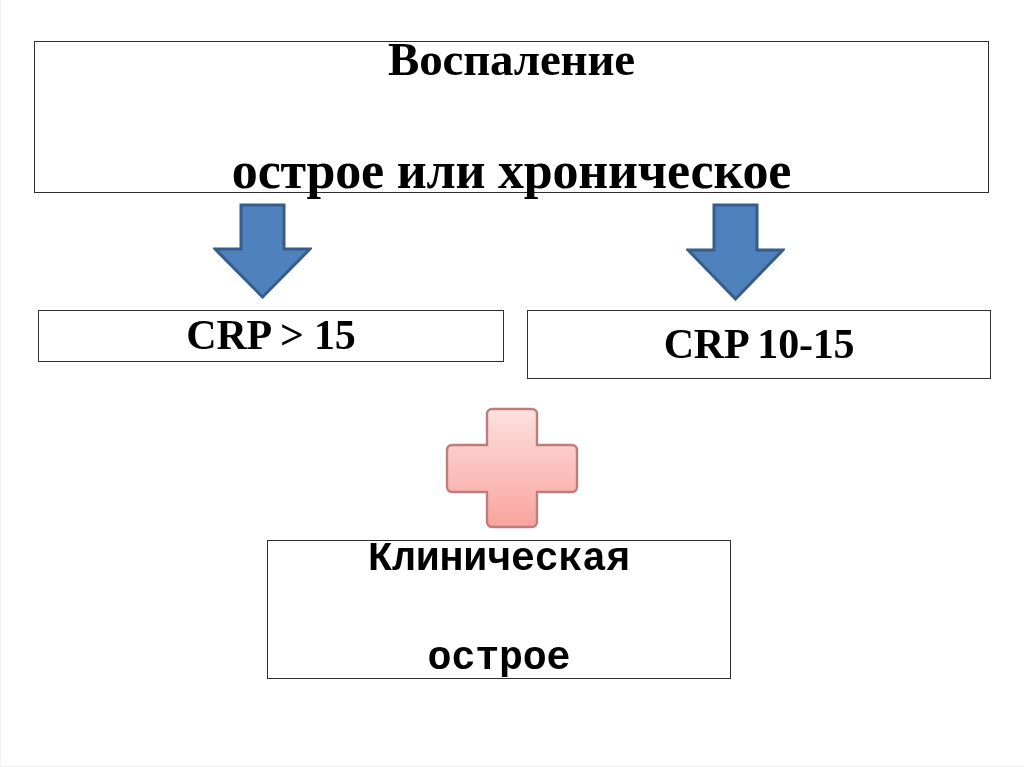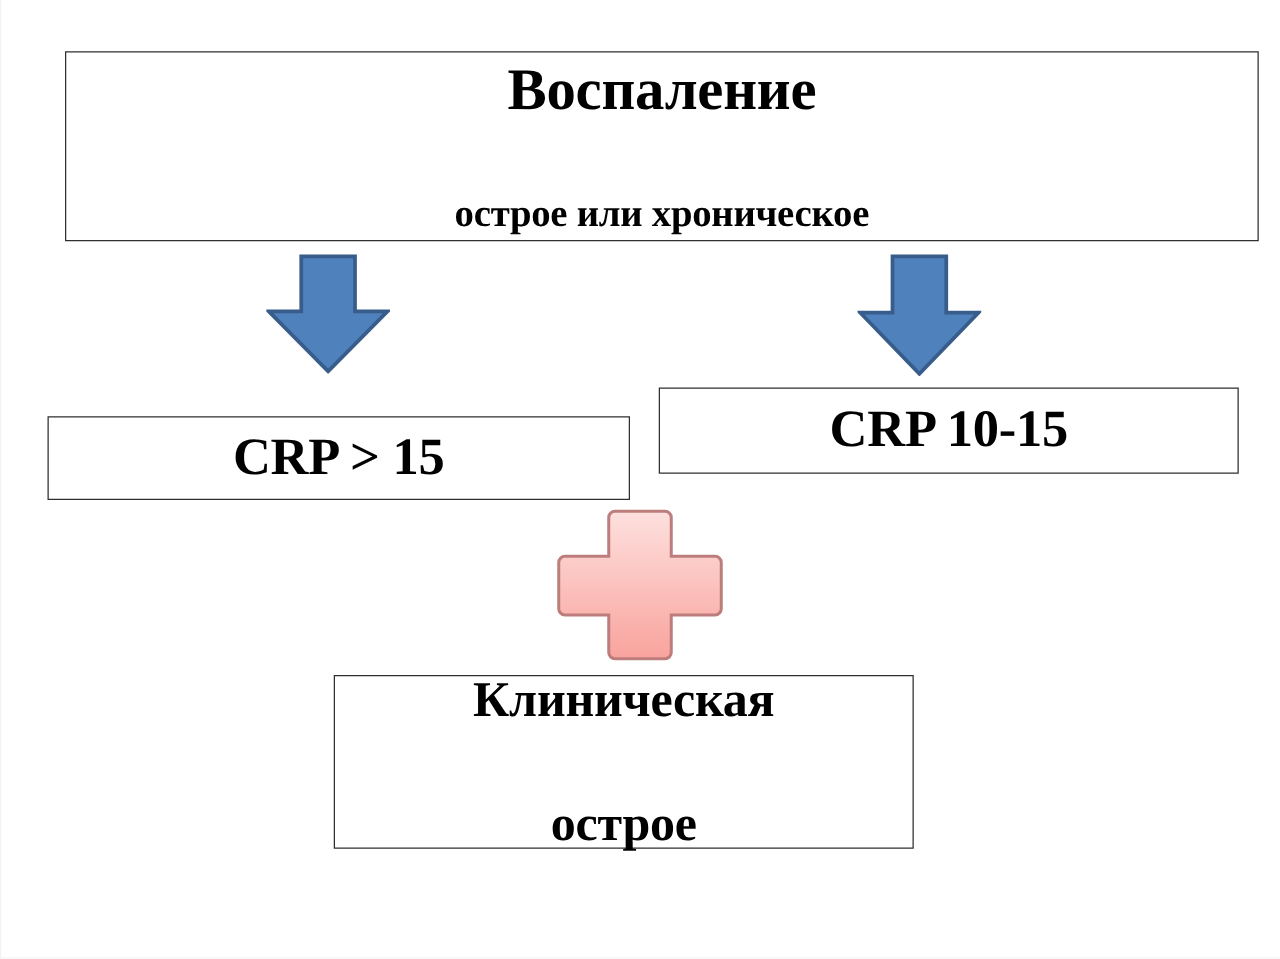--- a/index.html
+++ b/index.html
@@ -57,41 +57,39 @@
     white-space: pre-line;
   }
 
   
   #box-inflammation {
     left: 34px;
     top: 41px;
     width: 955px;
     height: 152px;
     font-size: 45px;
-    margin-left: 18px;
   }
   #box-inflammation .line1 {
     display: block;
     font-size: 47px;
     line-height: 1.22;
   }
   #box-inflammation .line2 {
     display: block;
-    font-size: 31px;
+    font-size: 52px;
     line-height: 1.22;
   }
 
   
   #box-crp-high {
     left: 38px;
     top: 310px;
     width: 466px;
-    height: 67px;
+    height: 52px;
     font-size: 42px;
-    margin-top: 23px;
   }
   #box-crp-mid {
     left: 527px;
     top: 310px;
     width: 464px;
     height: 69px;
     font-size: 42px;
     justify-content: center;
   }
 
@@ -100,20 +98,21 @@
     left: 267px;
     top: 540px;
     width: 464px;
     height: 139px;
     font-size: 40px;
   }
   #box-clinical .line1,
   #box-clinical .line2 {
     display: block;
     line-height: 1.35;
+    font-family: Liberation Mono, monospace;
   }
 
   
   .arrow-down {
     position: absolute;
   }
   #arrow-left  { left: 213px; top: 203px; width: 99px; height: 96px; }
   #arrow-right { left: 686px; top: 203px; width: 99px; height: 98px; }
 
   

